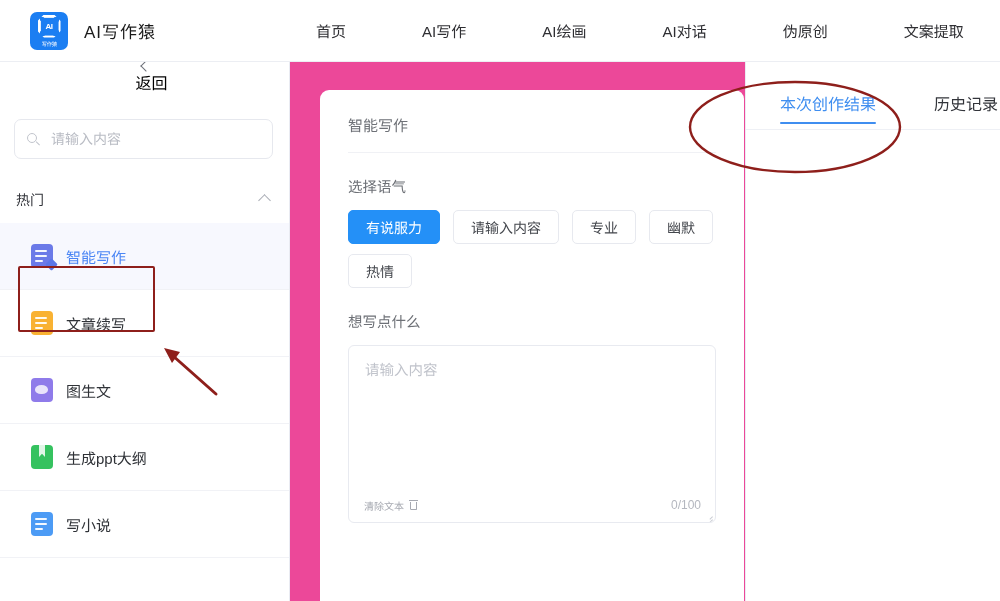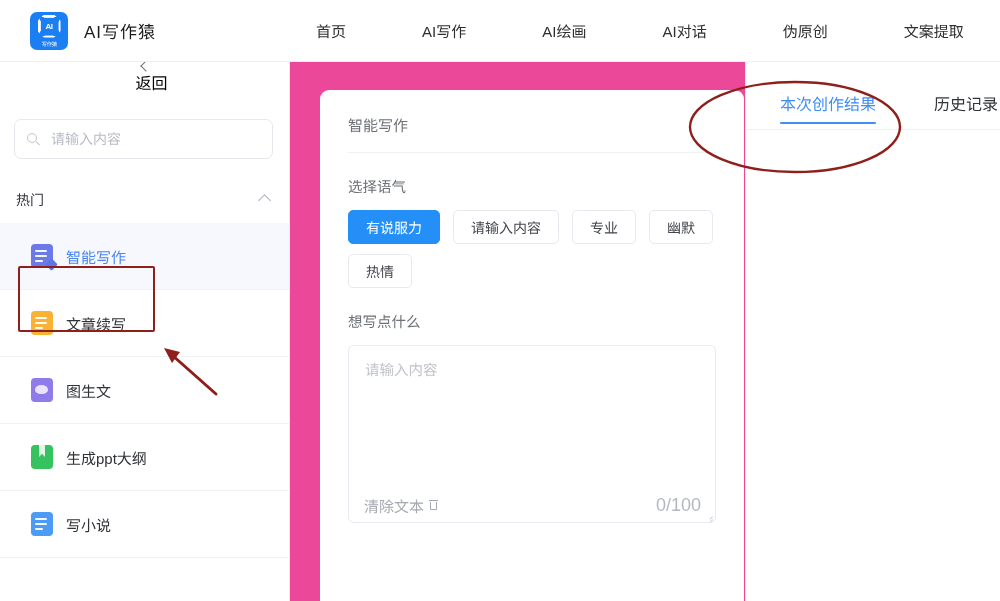--- a/index.html
+++ b/index.html
@@ -290,21 +290,21 @@
   }
   .ta-input::placeholder { color: #c0c3cb; }
   .ta-foot {
     position: absolute;
     left: 0; right: 0; bottom: 0;
     height: 34px;
     display: flex; align-items: center; justify-content: space-between;
     padding: 0 14px 0 15px;
   }
   .clear-btn {
-    font-size: 15px;
+    font-size: 10px;
     color: #a6a9b1;
     display: flex; align-items: center;
     cursor: pointer;
     background: none; border: none; padding: 0;
     font-family: inherit;
   }
   .trash-icon {
     margin-left: 5px;
     width: 9px; height: 10px;
     position: relative;
@@ -314,21 +314,21 @@
     position: absolute; top: 0; left: 0;
     width: 9px; height: 1.4px; background: #a6a9b1;
   }
   .trash-icon .can {
     position: absolute; top: 2px; left: 1px;
     width: 7px; height: 8px;
     border: 1.2px solid #a6a9b1;
     border-top: none;
     border-radius: 0 0 1.5px 1.5px;
   }
-  .counter { font-size: 18px; color: #b4b7bf; }
+  .counter { font-size: 12px; color: #b4b7bf; }
   .resize-grip {
     position: absolute;
     right: 2px; bottom: 2px;
     width: 8px; height: 8px;
     cursor: nwse-resize;
   }
   .resize-grip i {
     position: absolute;
     right: 0;
     height: 1px;

